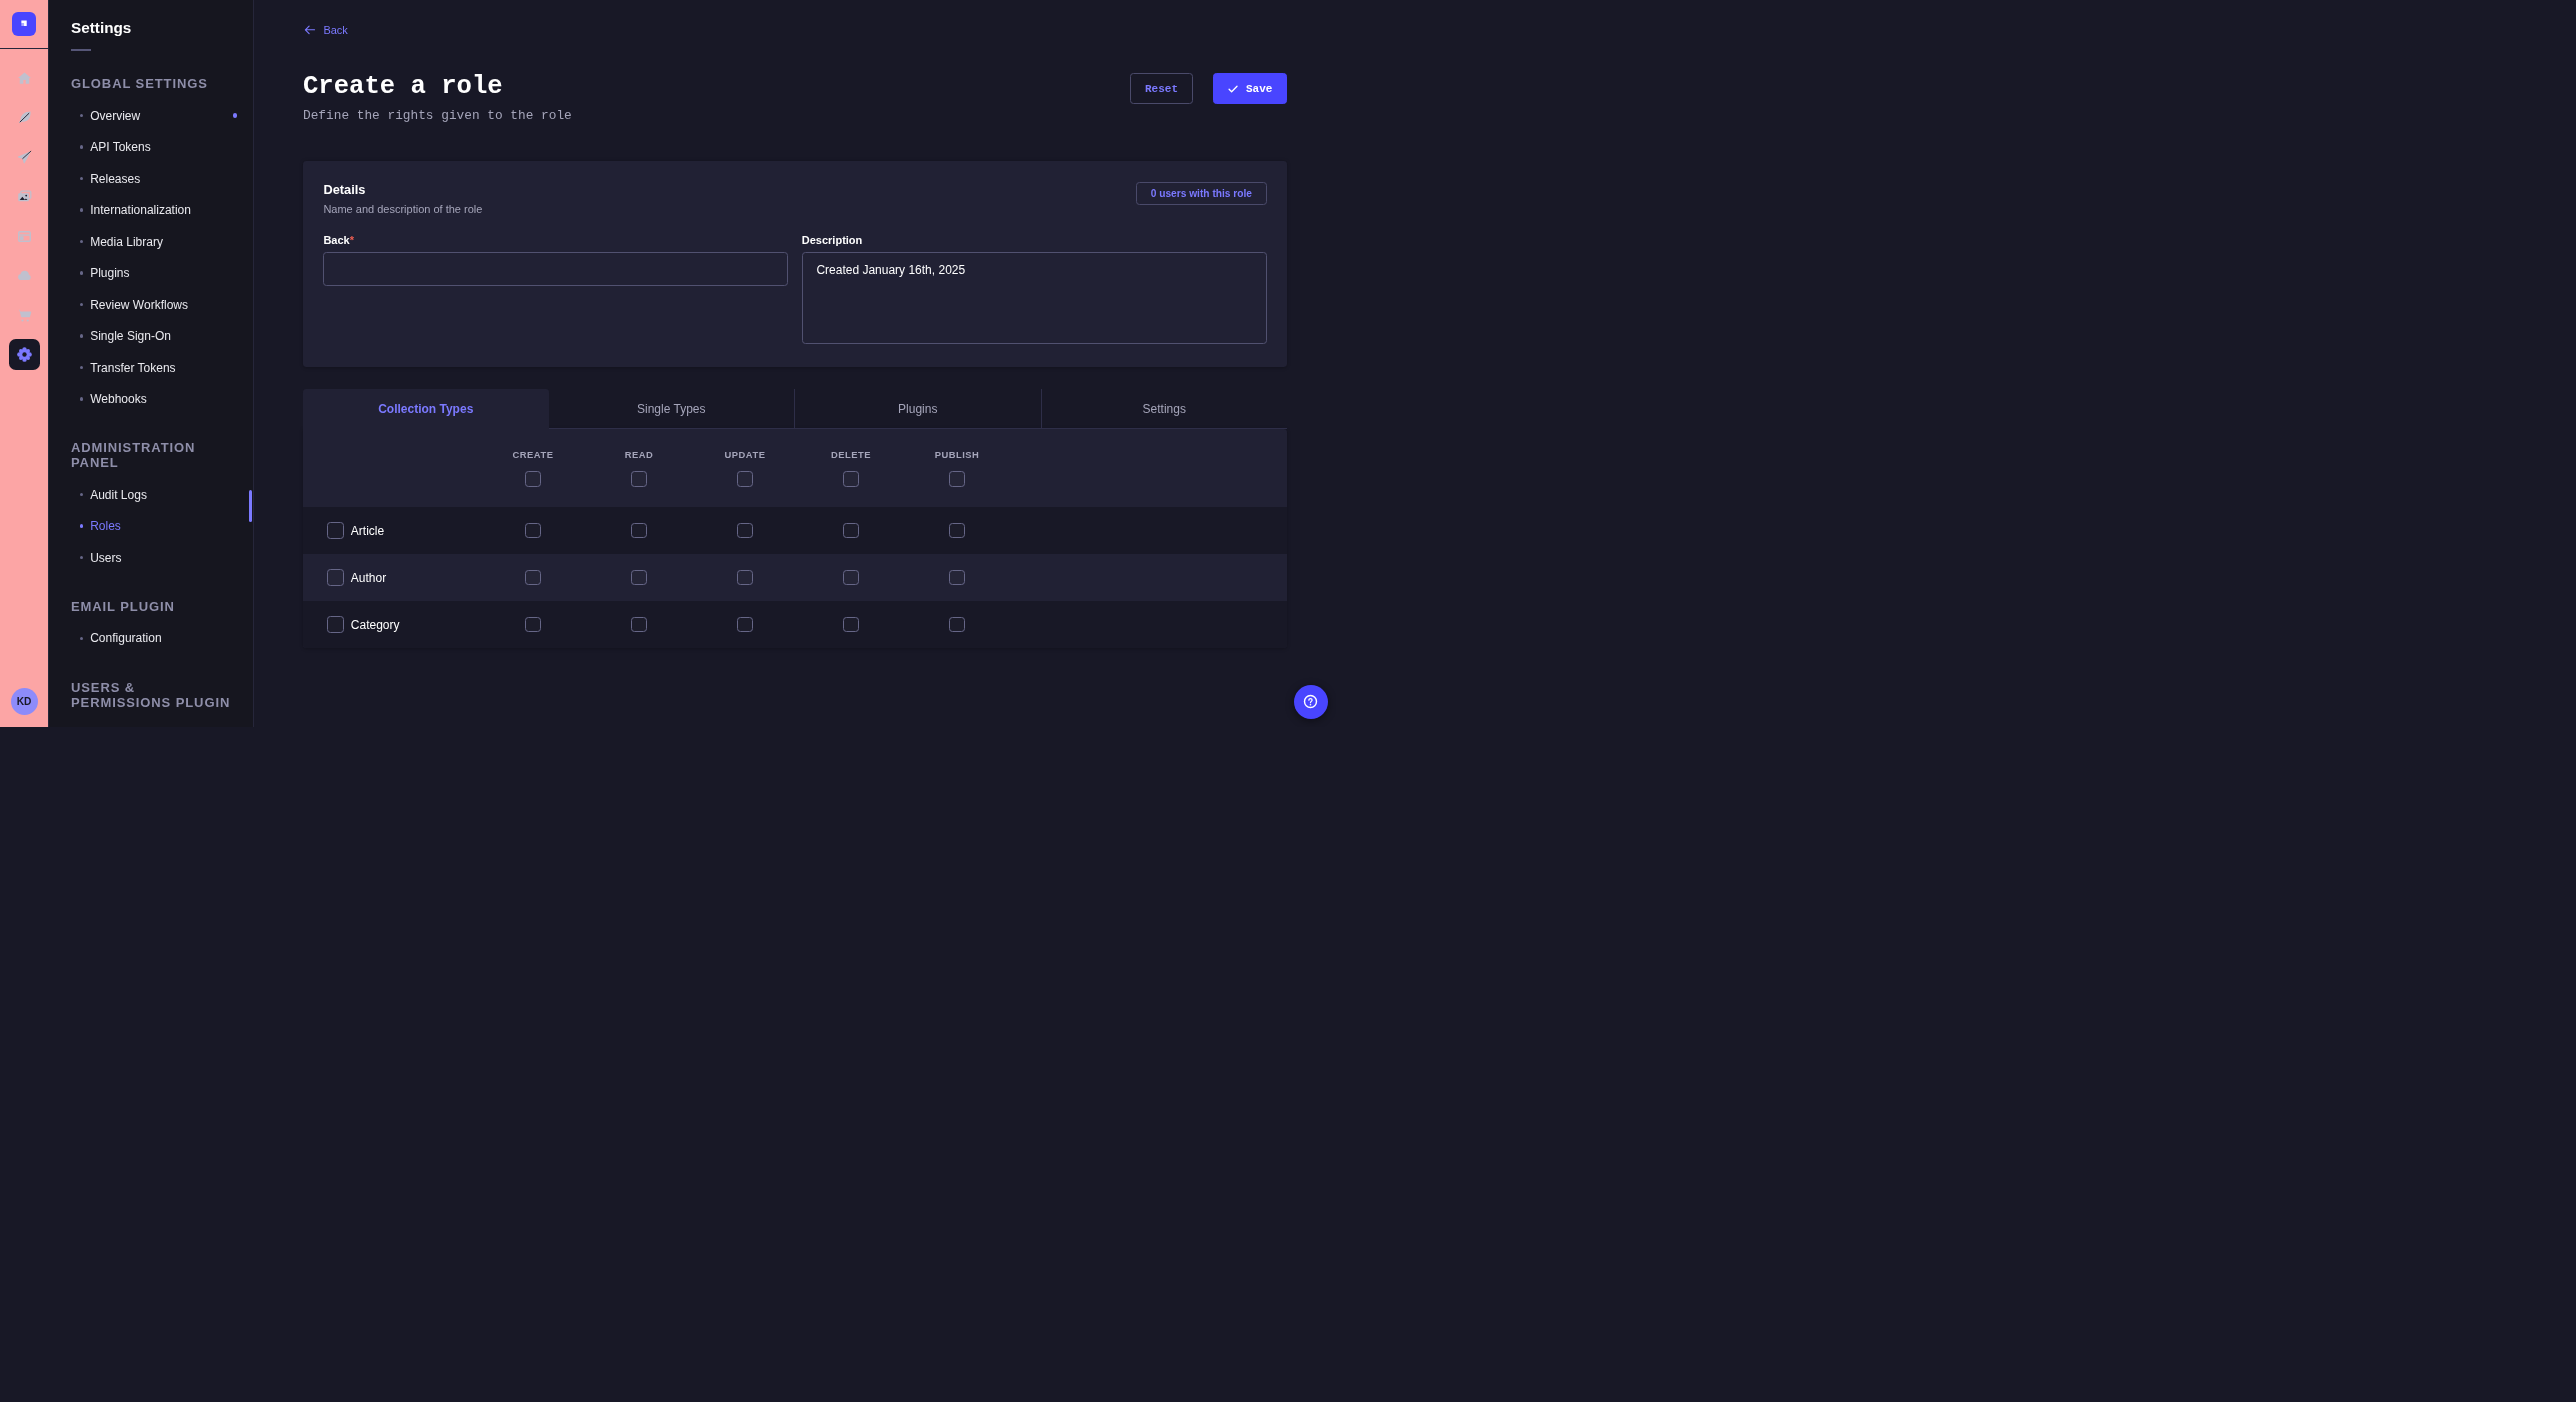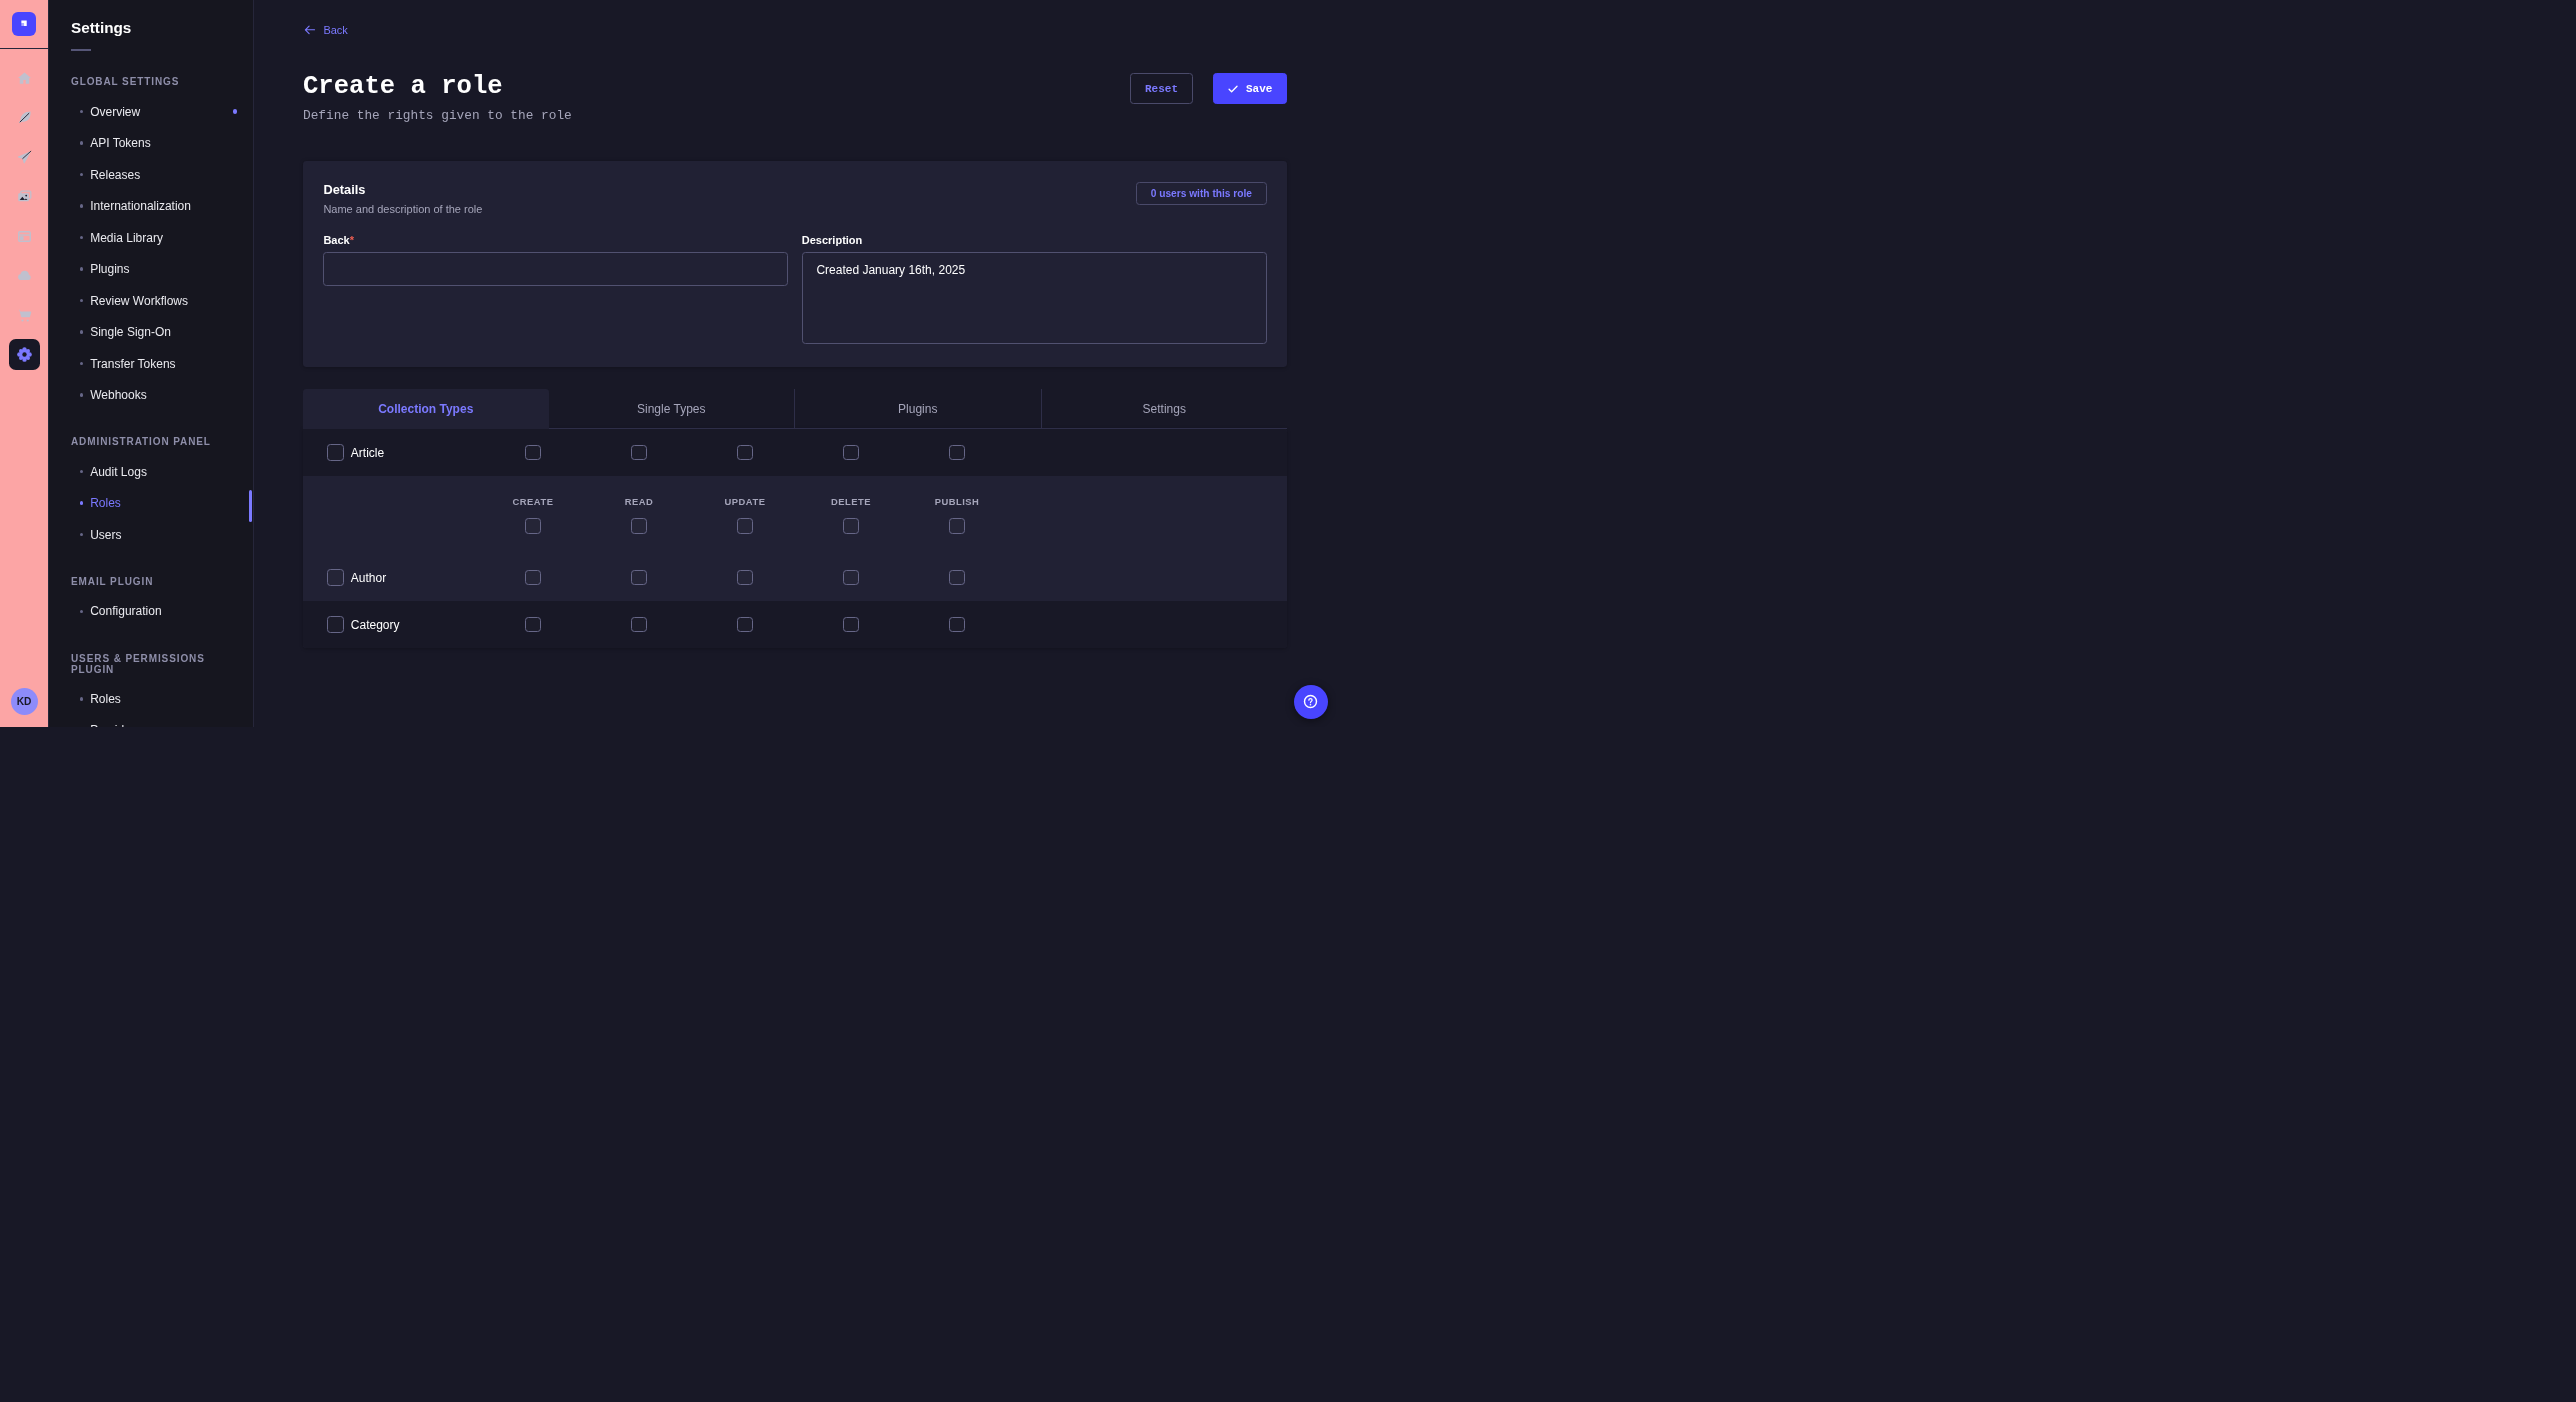--- a/index.html
+++ b/index.html
@@ -39,21 +39,21 @@
   }
 
   
   .subnav {
     width:205px; flex:0 0 205px; background:#16161f; border-right:0.9px solid #26263a;
     position:relative; padding-top:19px; overflow:hidden;
   }
   .subnav-title { margin:0 0 0 22px; font-size:15.3px; font-weight:700; color:#fff; }
   .subnav-divider { width:20.4px; height:1.7px; background:#565677; margin:12px 0 0 22px; border:none; }
   .section-label {
-    margin:25.6px 22px 8.5px; font-size:10px; font-weight:700; letter-spacing:0.9px; color:#8e8ea9;
+    margin:25.6px 22px 8.5px; font-size:13px; font-weight:700; letter-spacing:0.9px; color:#8e8ea9;
   }
   .subnav-item {
     display:flex; align-items:center; height:31.5px; padding-left:31px; position:relative; cursor:pointer;
   }
   .bullet { width:3.4px; height:3.4px; border-radius:50%; background:#666687; margin-right:6.8px; flex:0 0 3.4px; }
   .subnav-item-label { font-size:12px; color:#eaeaef; }
   .subnav-item.active .bullet { background:#7b79ff; }
   .subnav-item.active .subnav-item-label { color:#7b79ff; }
   .notif-dot { position:absolute; right:16px; top:13.6px; width:4.3px; height:4.3px; border-radius:50%; background:#7b79ff; }
   .scroll-thumb {
@@ -365,43 +365,20 @@
 
     <section class="perm">
       <div class="tabbar">
         <button class="tab active">Collection Types</button>
         <button class="tab">Single Types</button>
         <button class="tab sep">Plugins</button>
         <button class="tab sep">Settings</button>
       </div>
 
       <div class="perm-table">
-        <div class="grid-row row odd">
-          <div class="row-name-cell">
-            <span class="cb cb-lead"></span>
-            <span class="row-label">Article</span>
-          </div>
-          <div>
-              <span class="cb"></span>
-            </div>
-          <div>
-              <span class="cb"></span>
-            </div>
-          <div>
-              <span class="cb"></span>
-            </div>
-          <div>
-              <span class="cb"></span>
-            </div>
-          <div>
-              <span class="cb"></span>
-            </div>
-          <div></div>
-        </div>
-
         <div class="grid-row thead">
           <div></div>
           <div class="th">
             <span class="th-label">CREATE</span>
             <span class="cb"></span>
           </div>
           <div class="th">
             <span class="th-label">READ</span>
             <span class="cb"></span>
           </div>
@@ -410,20 +387,43 @@
             <span class="cb"></span>
           </div>
           <div class="th">
             <span class="th-label">DELETE</span>
             <span class="cb"></span>
           </div>
           <div class="th">
             <span class="th-label">PUBLISH</span>
             <span class="cb"></span>
           </div>
+          <div></div>
+        </div>
+
+        <div class="grid-row row odd">
+          <div class="row-name-cell">
+            <span class="cb cb-lead"></span>
+            <span class="row-label">Article</span>
+          </div>
+          <div>
+              <span class="cb"></span>
+            </div>
+          <div>
+              <span class="cb"></span>
+            </div>
+          <div>
+              <span class="cb"></span>
+            </div>
+          <div>
+              <span class="cb"></span>
+            </div>
+          <div>
+              <span class="cb"></span>
+            </div>
           <div></div>
         </div>
 
         <div class="grid-row row">
           <div class="row-name-cell">
             <span class="cb cb-lead"></span>
             <span class="row-label">Author</span>
           </div>
           <div>
               <span class="cb"></span>

